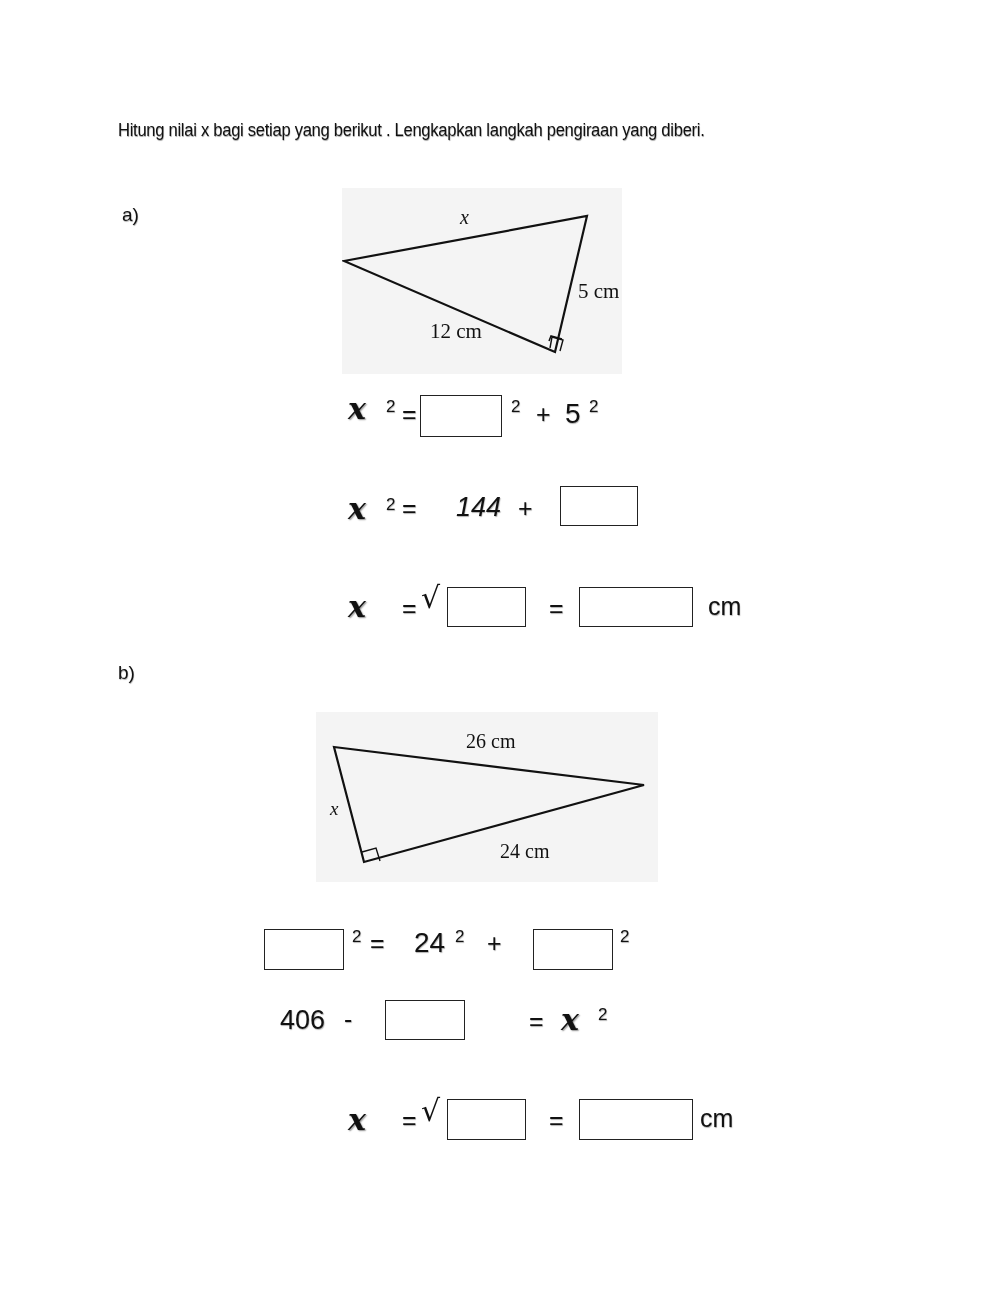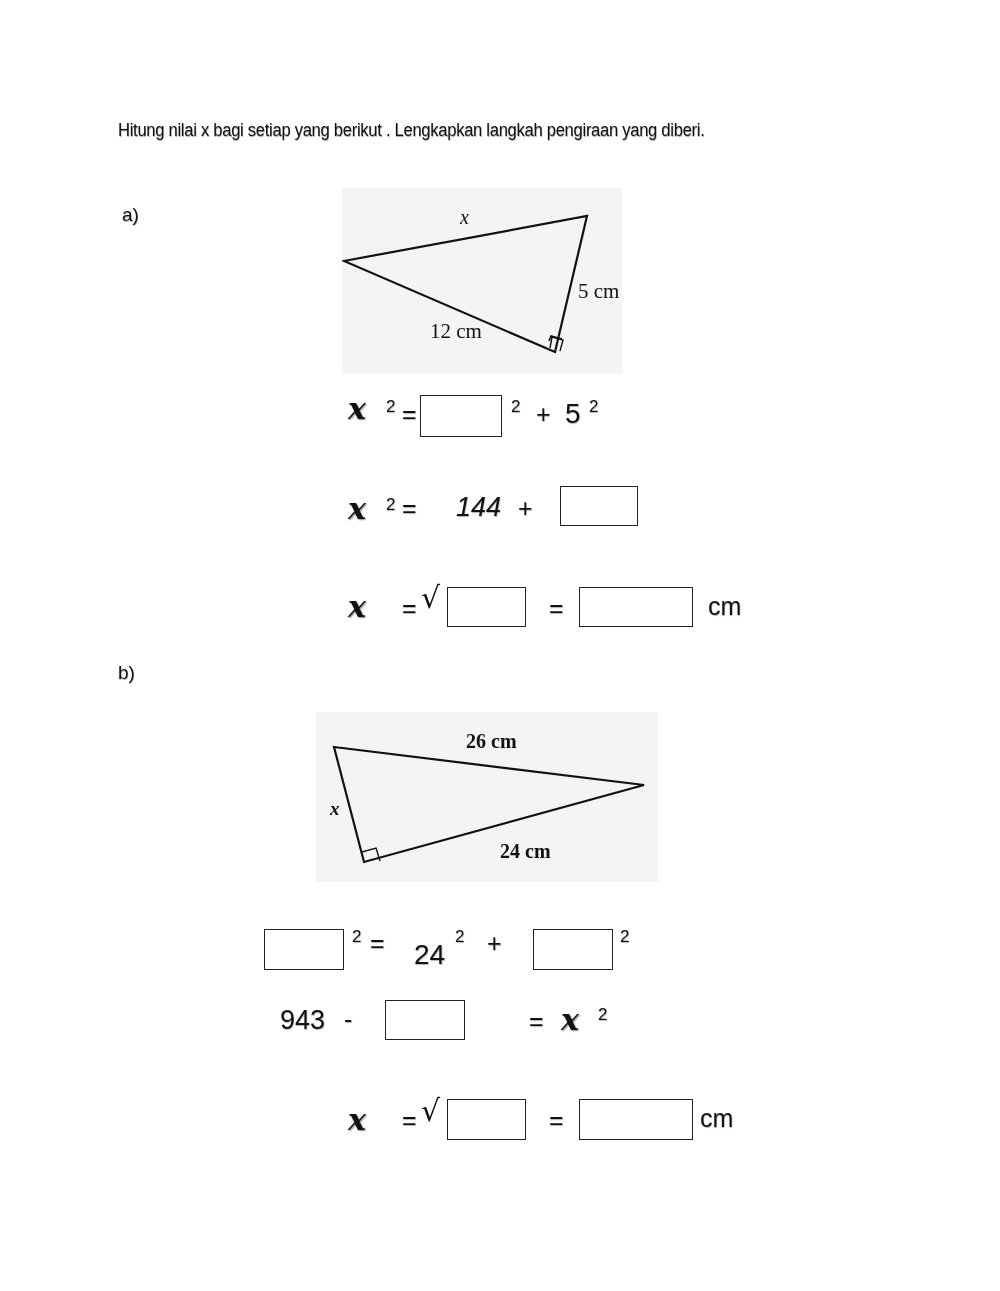--- a/index.html
+++ b/index.html
@@ -59,40 +59,40 @@
 <span class="abs xvar" style="left:348px; top:589px;">x</span>
 <span class="abs eq" style="left:402px; top:594px;">=</span>
 <span class="abs sqrt" style="left:421px; top:580px;">√</span>
 <div class="abs box" style="left:447px; top:587px; width:79px; height:40px;"></div>
 <span class="abs eq" style="left:549px; top:594px;">=</span>
 <div class="abs box" style="left:579px; top:587px; width:114px; height:40px;"></div>
 <span class="abs eq" style="left:708px; top:592px;">cm</span>
 
 <div class="abs qlabel" style="left:118px; top:662px;">b)</div>
 
-<div class="abs fig" style="left:316px; top:712px; width:342px; height:170px;font-weight:bold;">
+<div class="abs fig" style="left:316px; top:712px; width:342px; height:170px;">
   <svg width="342" height="170" viewBox="0 0 342 170">
     <polygon points="18,35 328,73 48,150" fill="none" stroke="#111" stroke-width="2.2" stroke-linejoin="miter"></polygon>
     <path d="M 46,140 L 60,136 L 64,149" fill="none" stroke="#111" stroke-width="1.4"></path>
     <text x="150" y="36" class="serif" font-size="20" fill="#111">26 cm</text>
     <text x="14" y="103" class="serif" font-size="19" font-style="italic" fill="#111">x</text>
     <text x="184" y="146" class="serif" font-size="20" fill="#111">24 cm</text>
   </svg>
 </div>
 
 <div class="abs box" style="left:264px; top:929px; width:80px; height:41px;"></div>
 <span class="abs eq sup" style="left:352px; top:927px;">2</span>
 <span class="abs eq" style="left:370px; top:929px;">=</span>
-<span class="abs eq" style="left:414px; top:927px; font-size:28px;margin-top:12px;">24</span>
+<span class="abs eq" style="left:414px; top:927px; font-size:28px;">24</span>
 <span class="abs eq sup" style="left:455px; top:927px;">2</span>
 <span class="abs eq" style="left:487px; top:929px;">+</span>
 <div class="abs box" style="left:533px; top:929px; width:80px; height:41px;"></div>
 <span class="abs eq sup" style="left:620px; top:927px;">2</span>
 
-<span class="abs eq" style="left:280px; top:1005px; font-size:27px;">943</span>
+<span class="abs eq" style="left:280px; top:1005px; font-size:27px;">406</span>
 <span class="abs eq" style="left:344px; top:1005px;">-</span>
 <div class="abs box" style="left:385px; top:1000px; width:80px; height:40px;"></div>
 <span class="abs eq" style="left:529px; top:1007px;">=</span>
 <span class="abs xvar" style="left:561px; top:1002px;">x</span>
 <span class="abs eq sup" style="left:598px; top:1005px;">2</span>
 
 <span class="abs xvar" style="left:348px; top:1102px;">x</span>
 <span class="abs eq" style="left:402px; top:1106px;">=</span>
 <span class="abs sqrt" style="left:421px; top:1093px;">√</span>
 <div class="abs box" style="left:447px; top:1099px; width:79px; height:41px;"></div>

